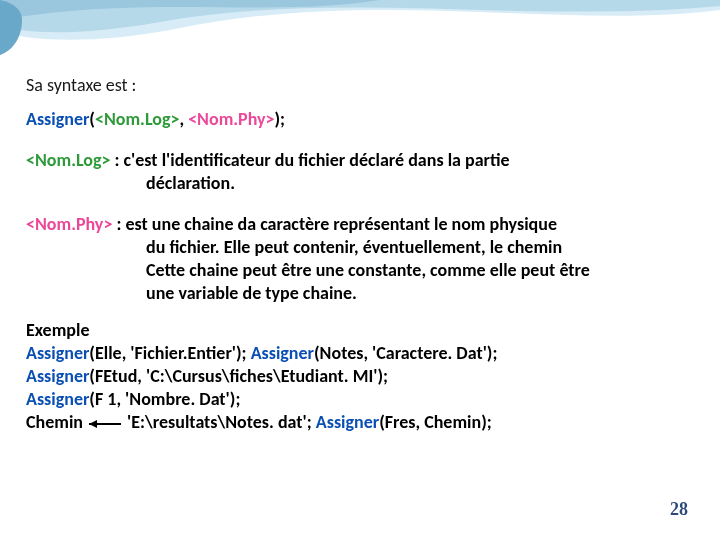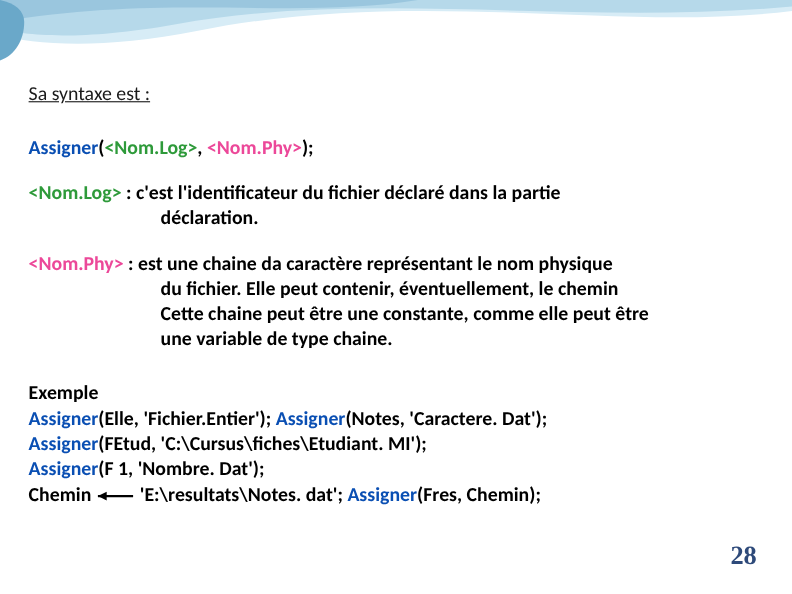--- a/index.html
+++ b/index.html
@@ -16,39 +16,39 @@
   }
   .content {
     position: absolute;
     top: 74px;
     left: 26px;
     right: 30px;
     color: #1a1a1a;
     font-size: 18px;
     line-height: 1.28;
   }
-  .intro { margin-bottom: 26px; font-weight: 400; text-decoration: underline; }
+  .intro { margin-bottom: 11px; font-weight: 400; }
   .syntax-line { font-weight: 700; }
   .blue { color: #0a4fb3; font-weight: 700; }
   .green { color: #2e9a3a; font-weight: 700; }
   .red { color: #ec4899; font-weight: 700; }
   .strong { font-weight: 700; color: #000; }
   .desc-block { margin-top: 18px; }
   .indent { padding-left: 120px; }
   .indent2 { padding-left: 120px; }
-  .exblock { margin-top: 26px; font-weight: 700; color: #000; }
+  .exblock { margin-top: 14px; font-weight: 700; color: #000; }
   .exblock .blue { color: #0a4fb3; }
   .exline { white-space: pre-wrap; }
   .arrow-svg { vertical-align: middle; display: inline-block; }
   .page-num {
     position: absolute;
     right: 32px;
     bottom: 20px;
     font-family: Georgia, "Times New Roman", serif;
-    font-size: 24px;
+    font-size: 18px;
     font-weight: 700;
     color: #2e4a7a;
   }
 </style>
 </head>
 <body>
 
 <svg class="wave-top" viewBox="0 0 720 70" preserveAspectRatio="none">
   <path d="M0,0 L720,0 L720,10 C560,30 380,-12 180,28 C90,46 30,40 0,32 Z" fill="#d7ecf6"></path>
   <path d="M0,0 L720,0 L720,6 C520,24 340,-10 160,22 C70,38 20,32 0,26 Z" fill="#b6d9ea"></path>

